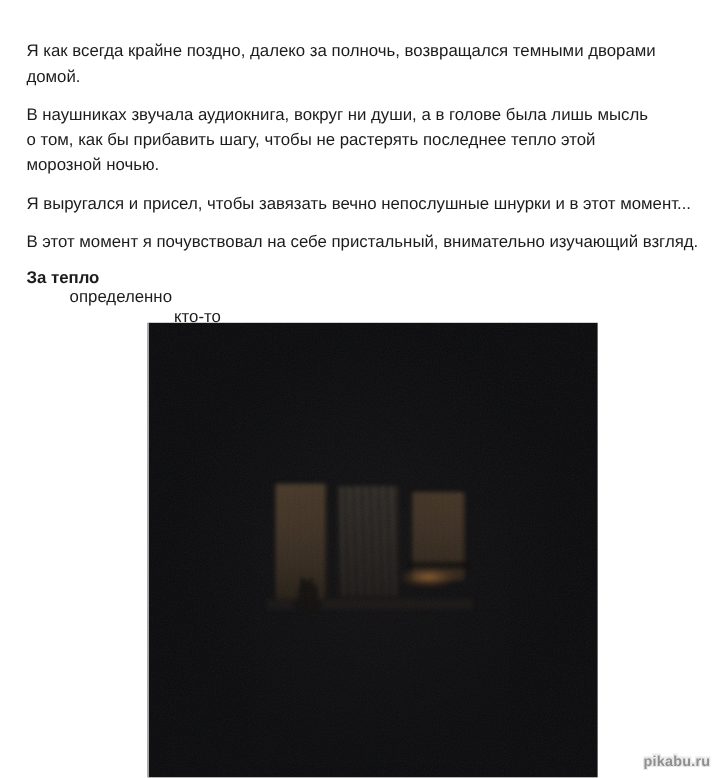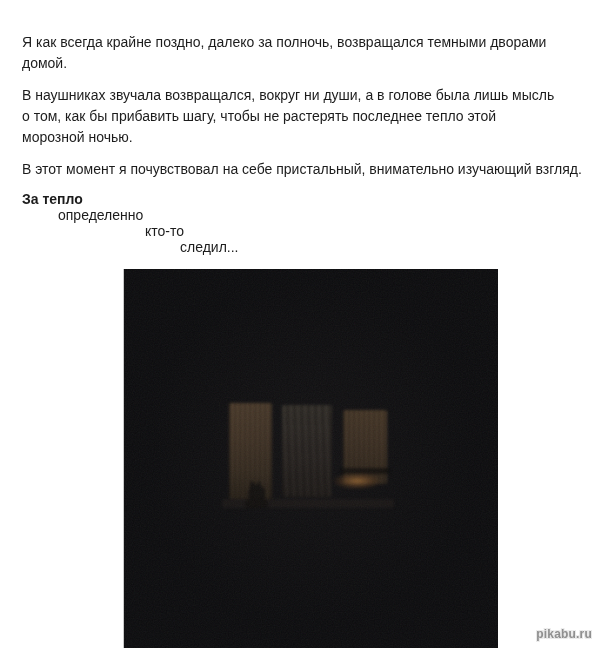--- a/index.html
+++ b/index.html
@@ -128,23 +128,24 @@
       -1px -1px 0 #e9e9e9, 1px -1px 0 #e9e9e9,
       -1px  1px 0 #e9e9e9, 1px  1px 0 #e9e9e9;
     padding-left: 47px;
   }
 </style>
 </head>
 <body>
 
 <section class="story">
   <p>Я как всегда крайне поздно, далеко за полночь, возвращался темными дворами домой.</p>
-  <p>В наушниках звучала возвращался, вокруг ни души, а в голове была лишь мысль
+  <p>В наушниках звучала аудиокнига, вокруг ни души, а в голове была лишь мысль
 о том, как бы прибавить шагу, чтобы не растерять последнее тепло этой
 морозной ночью.</p>
+  <p>Я выругался и присел, чтобы завязать вечно непослушные шнурки и в этот момент...</p>
   <p>В этот момент я почувствовал на себе пристальный, внимательно изучающий взгляд.</p>
   <div class="stair bold">За тепло</div>
   <div class="stair ind-1">определенно</div>
   <div class="stair ind-2">кто-то</div>
   <div class="stair ind-3">следил...</div>
 </section>
 
 <figure class="photo">
   <div class="scene">
     <div class="pane pane-left"></div>

